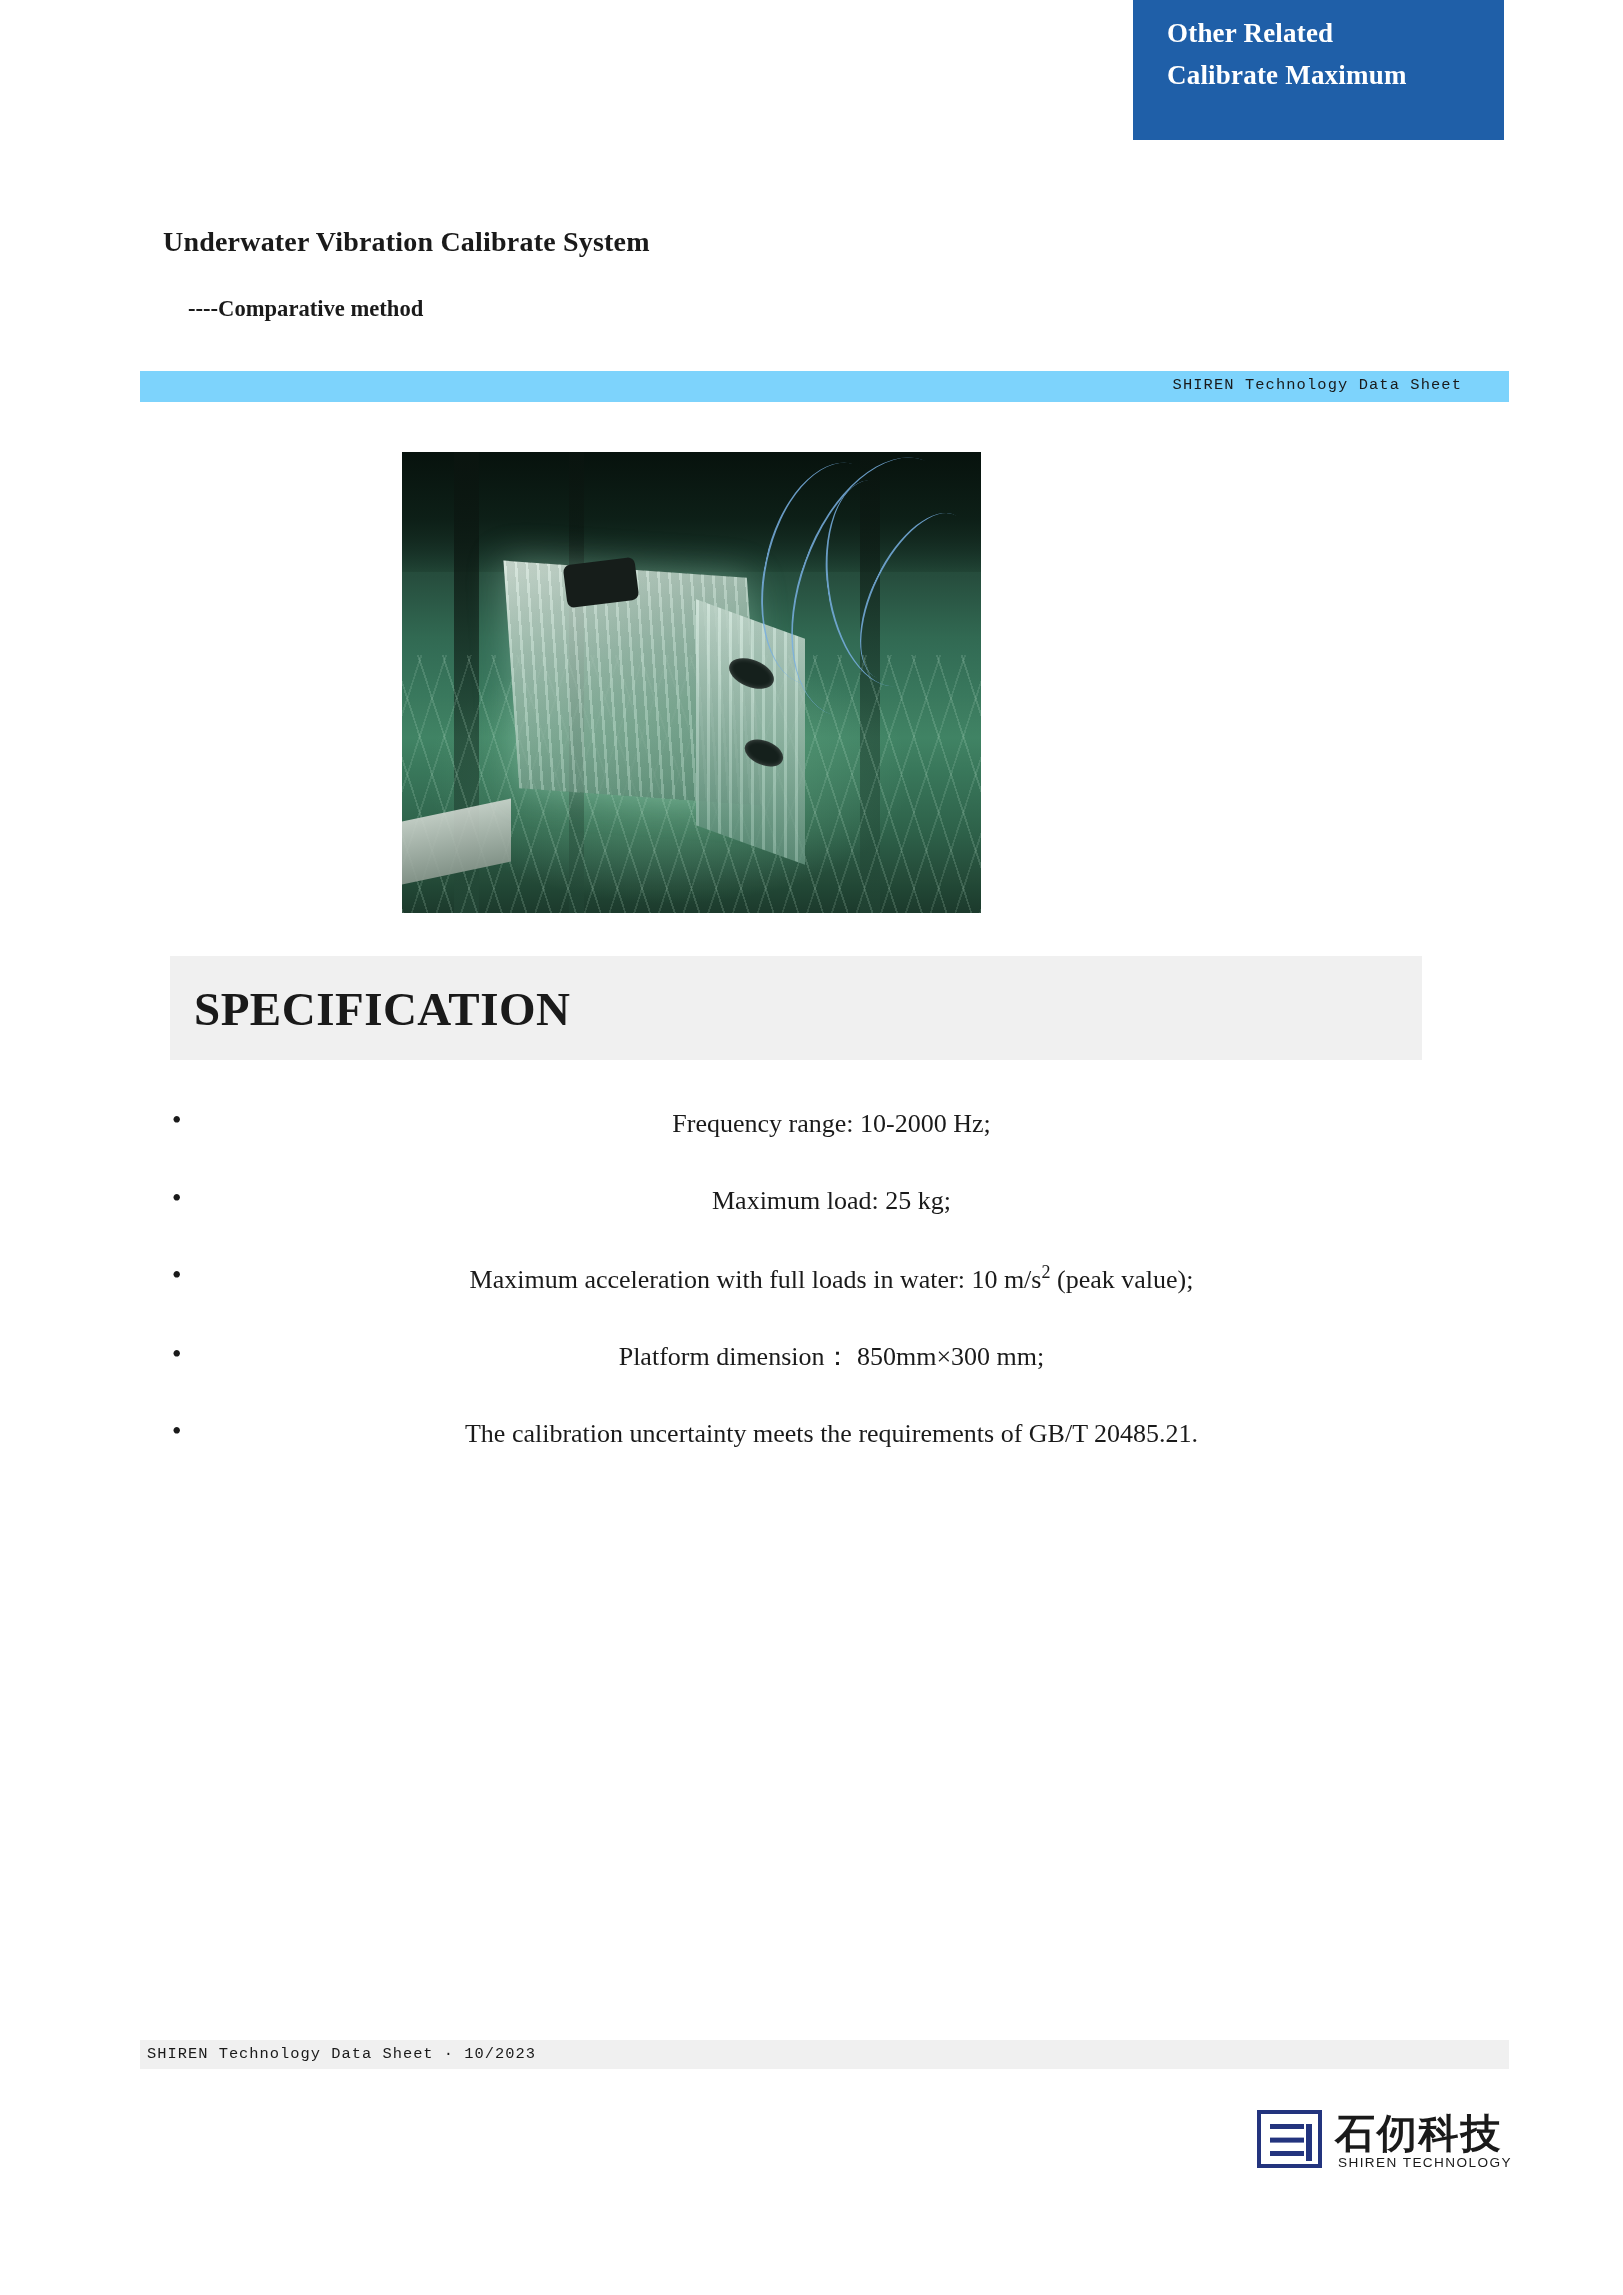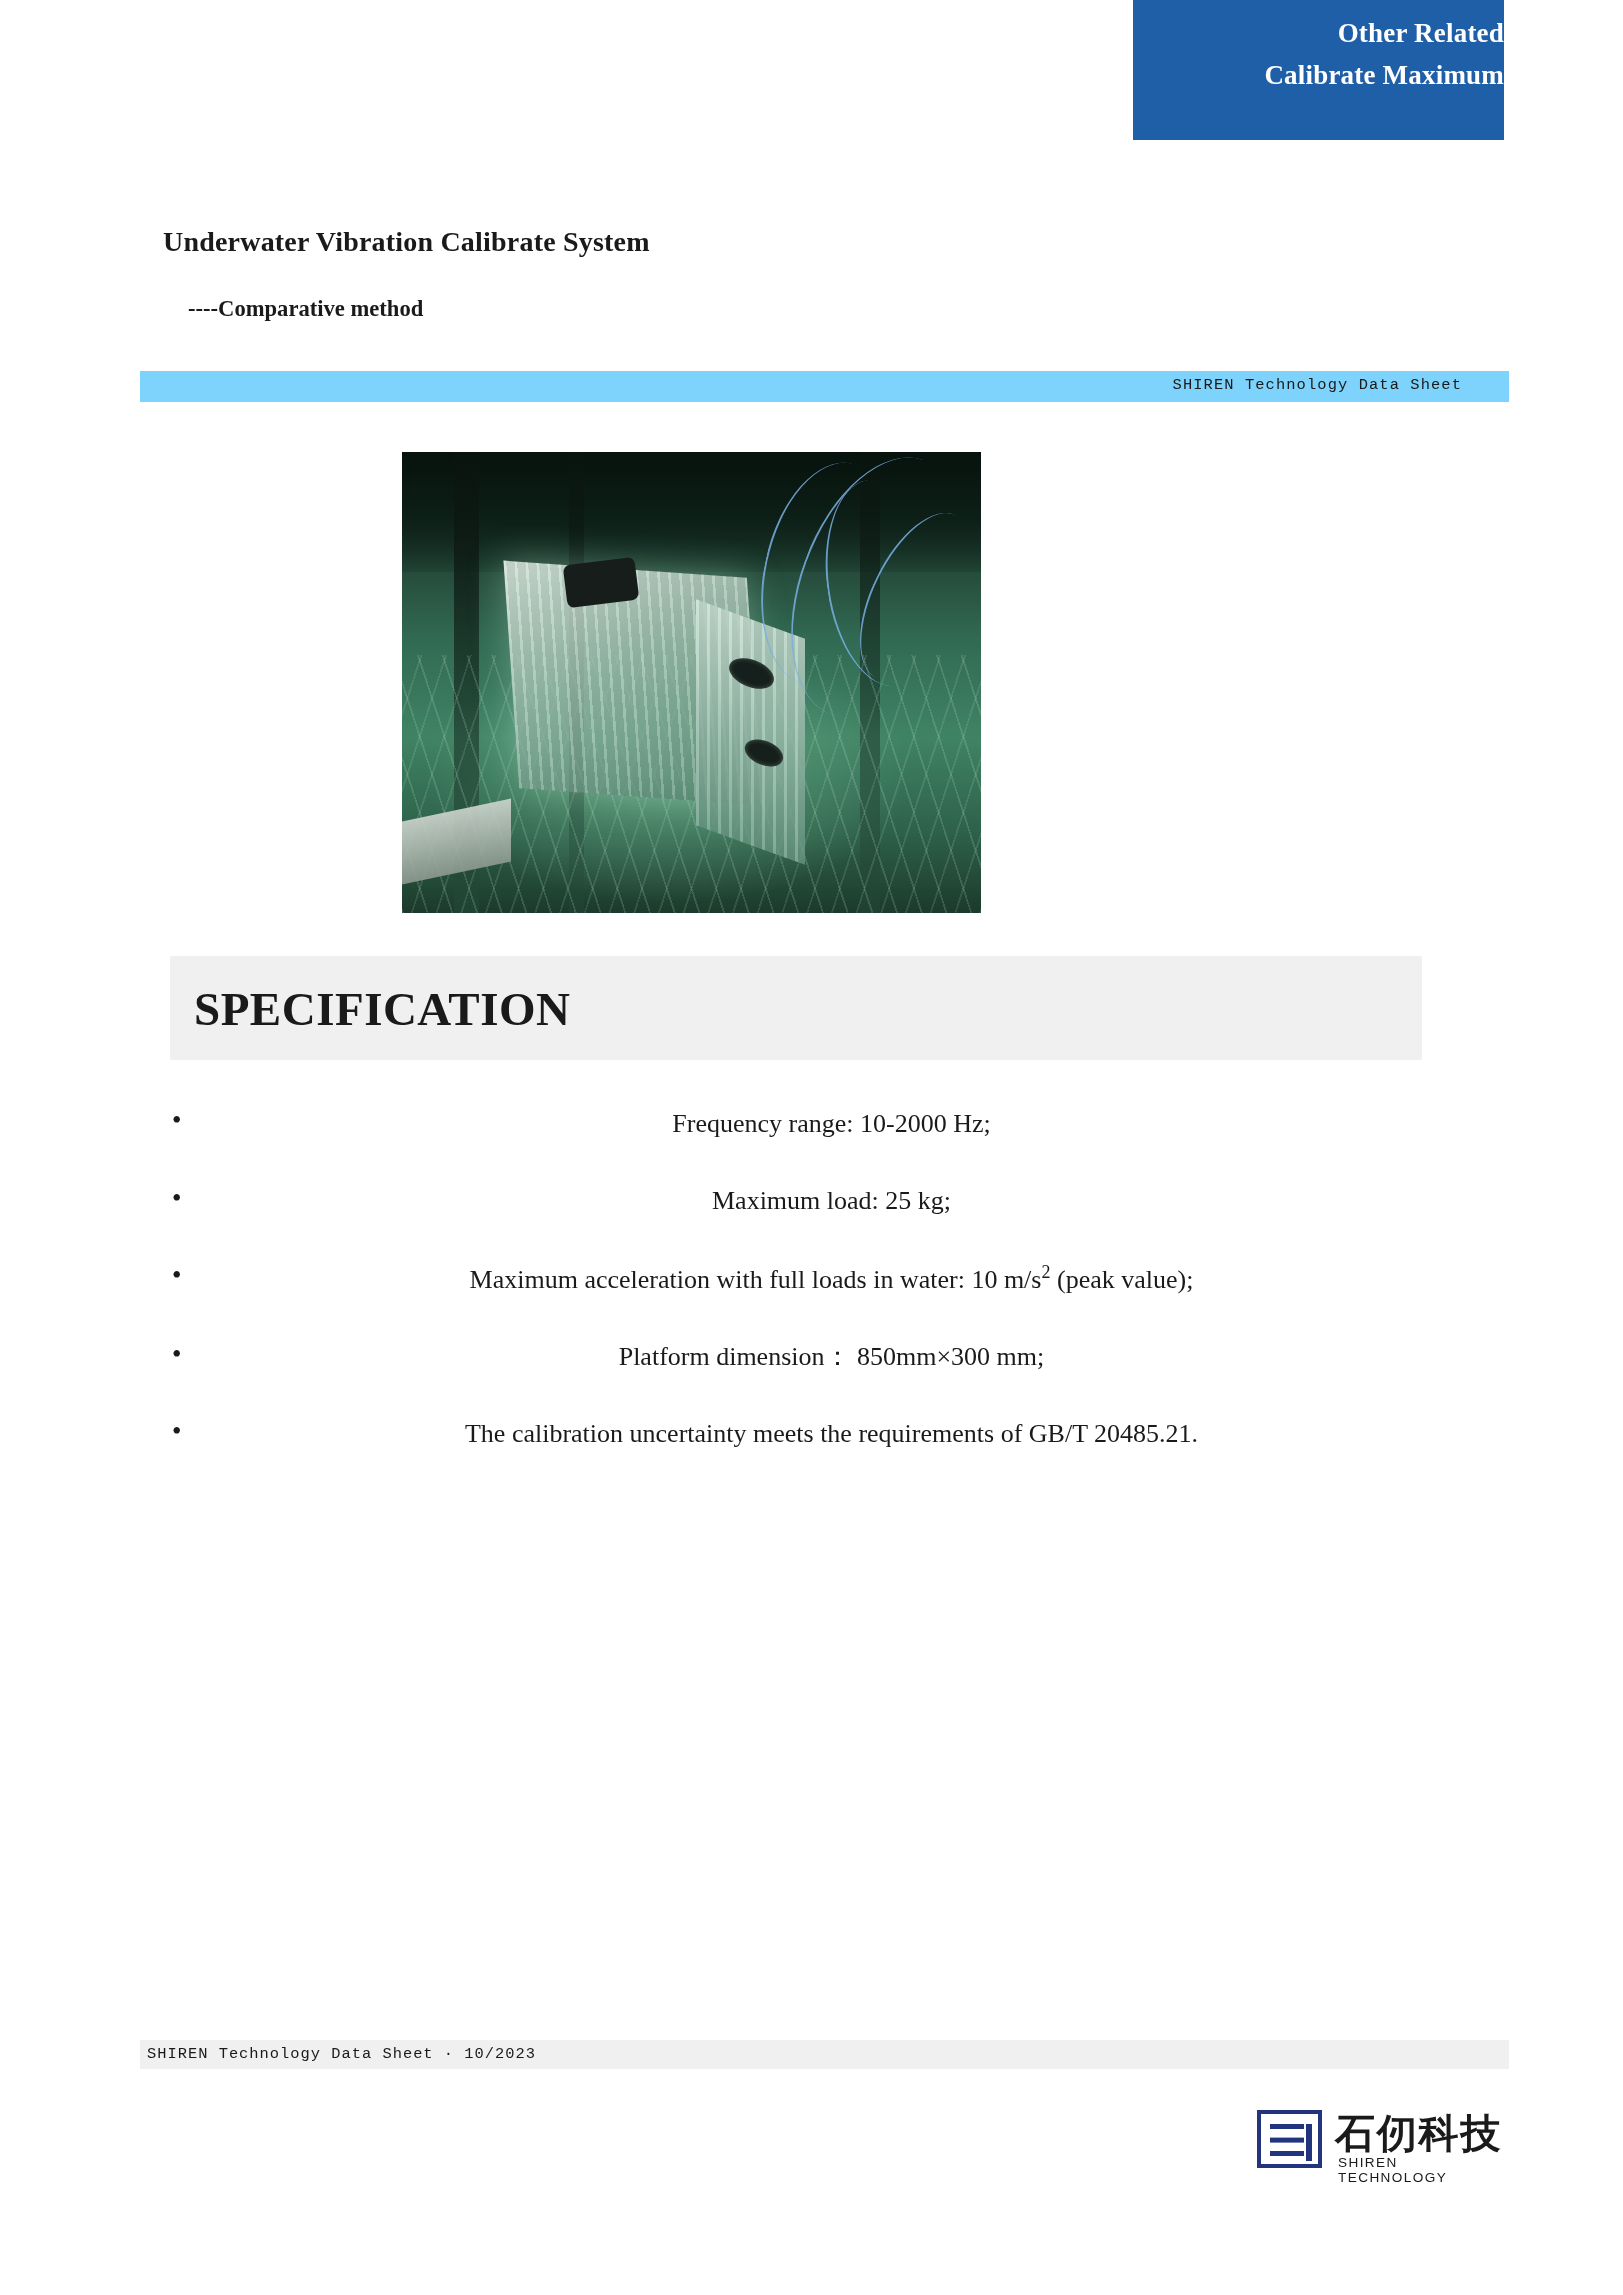--- a/index.html
+++ b/index.html
@@ -28,21 +28,20 @@
     box-sizing: border-box;
     padding: 12.7px 0 0 34px;
     font-family: "Liberation Serif", serif;
     font-weight: bold;
     font-size: 27px;
     line-height: 1.55;
   }
   .corner-banner .line {
     display: block;
     letter-spacing: 0.2px;
-    text-align: right;
   }
 
   
   .doc-title {
     position: absolute;
     left: 163px;
     top: 226px;
     font-size: 28px;
     font-weight: bold;
     letter-spacing: 0.2px;
@@ -240,20 +239,21 @@
     text-align: right;
   }
 
   
   .logo {
     position: absolute;
     left: 1257px;
     top: 2108px;
     width: 251px;
     height: 69px;
+    padding-left: 29px;
   }
   .logo-mark {
     position: absolute;
     left: 0; top: 1.8px;
     width: 65px; height: 58px;
     border: 4.5px solid #23347e;
     box-sizing: border-box;
   }
   .logo-mark::before {
     content: "";

